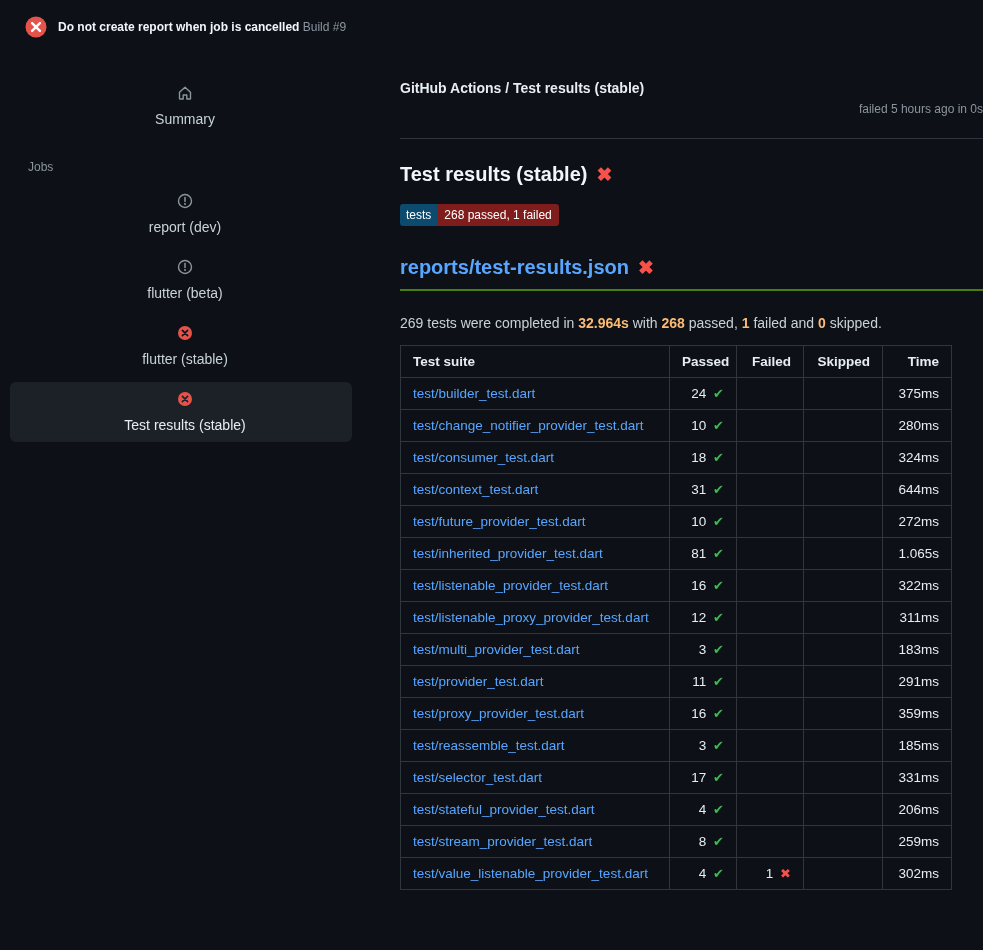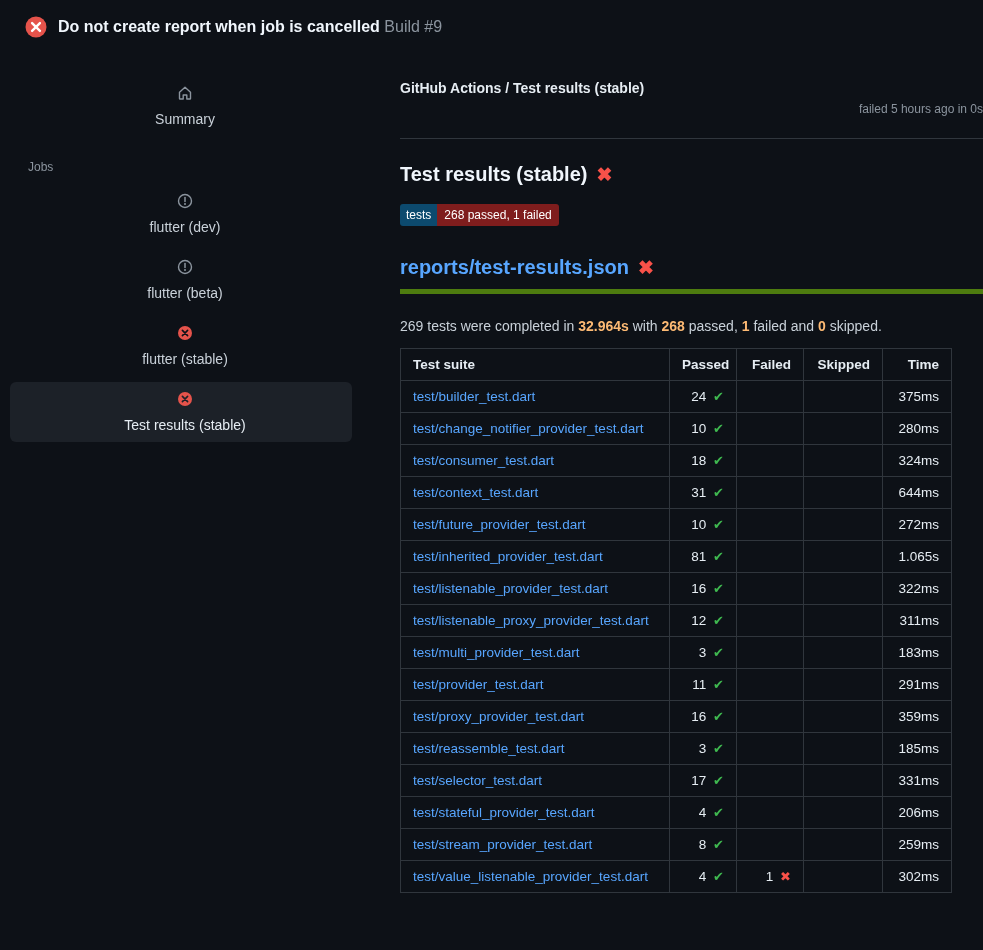--- a/index.html
+++ b/index.html
@@ -14,21 +14,21 @@
 
   
   .app-header {
     display: flex;
     align-items: center;
     gap: 10px;
     padding: 15px 0 13px 24px;
   }
   .big-fail-icon svg { display: block; }
   .app-header h1 {
-    font-size: 16px;
+    font-size: 12px;
     font-weight: 700;
     color: #f0f6fc;
     white-space: nowrap;
   }
   .build-number { color: #8b949e; font-weight: 400; }
 
   
   .layout { display: flex; align-items: flex-start; }
 
   
@@ -83,21 +83,21 @@
     line-height: 1;
     border-radius: 3px;
     overflow: hidden;
   }
   .badge-label { background: #0c4a6e; color: #ffffff; padding: 5px 6px; }
   .badge-value { background: #7f1d1d; color: #ffffff; padding: 5px 7px; }
 
   .report-heading-wrap {
     margin-top: 30px;
     padding-bottom: 10px;
-    border-bottom: 5px solid #4d7c0f;
+    border-bottom: 2px solid #4d7c0f;
   }
   .report-heading-wrap .section-title { margin-top: 0; }
   .report-link { color: #58a6ff; font-weight: 700; }
 
   .summary-text { margin-top: 24px; font-size: 14px; color: #c9d1d9; }
   .summary-text strong { color: #fdba74; font-weight: 700; }
 
   
   table.results {
     margin-top: 14px;
@@ -157,21 +157,21 @@
       <div class="jobs-heading">Jobs</div>
 
       <div class="side-item">
         <span class="icon">
           <svg width="16" height="16" viewBox="0 0 16 16">
             <circle cx="8" cy="8" r="6.5" fill="none" stroke="#8b949e" stroke-width="1.4"></circle>
             <path d="M8 4.6v3.8" stroke="#8b949e" stroke-width="1.5" stroke-linecap="round"></path>
             <circle cx="8" cy="10.9" r="1" fill="#8b949e"></circle>
           </svg>
         </span>
-        <span class="side-label">flutter (dev)</span>
+        <span class="side-label">report (dev)</span>
       </div>
 
       <div class="side-item">
         <span class="icon">
           <svg width="16" height="16" viewBox="0 0 16 16">
             <circle cx="8" cy="8" r="6.5" fill="none" stroke="#8b949e" stroke-width="1.4"></circle>
             <path d="M8 4.6v3.8" stroke="#8b949e" stroke-width="1.5" stroke-linecap="round"></path>
             <circle cx="8" cy="10.9" r="1" fill="#8b949e"></circle>
           </svg>
         </span>

